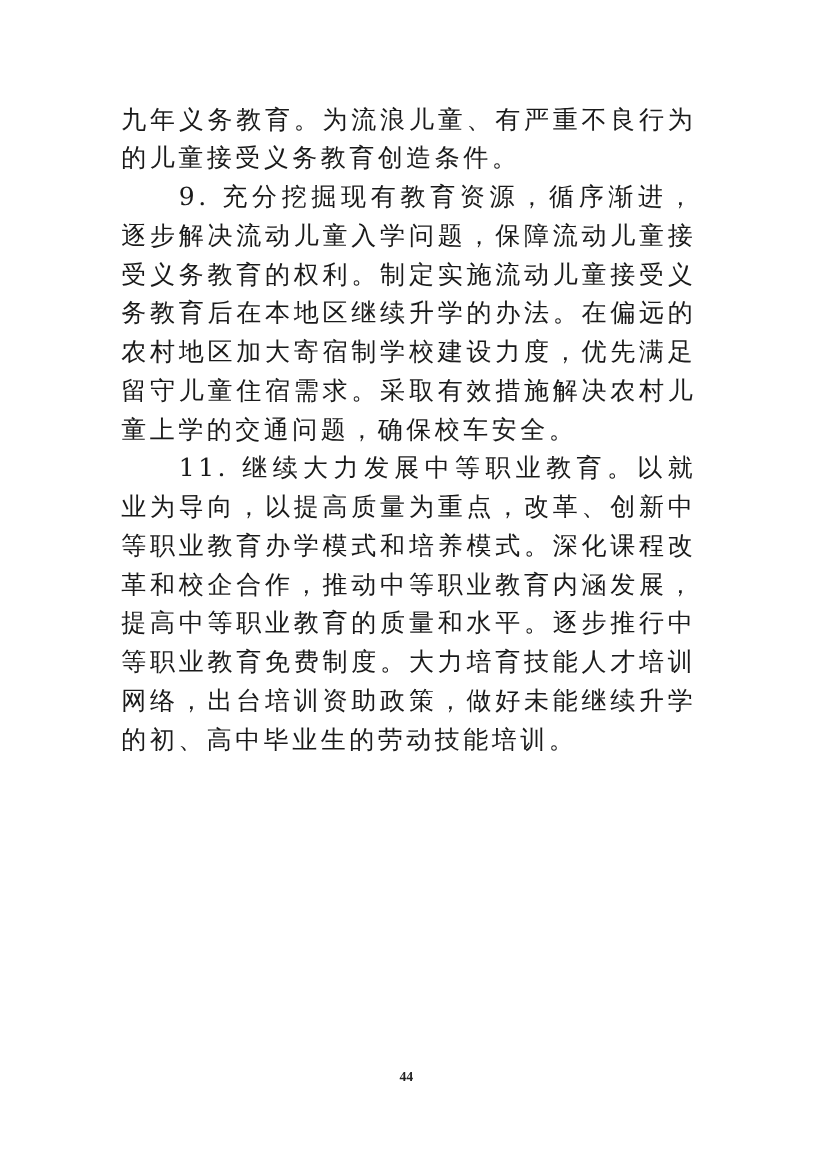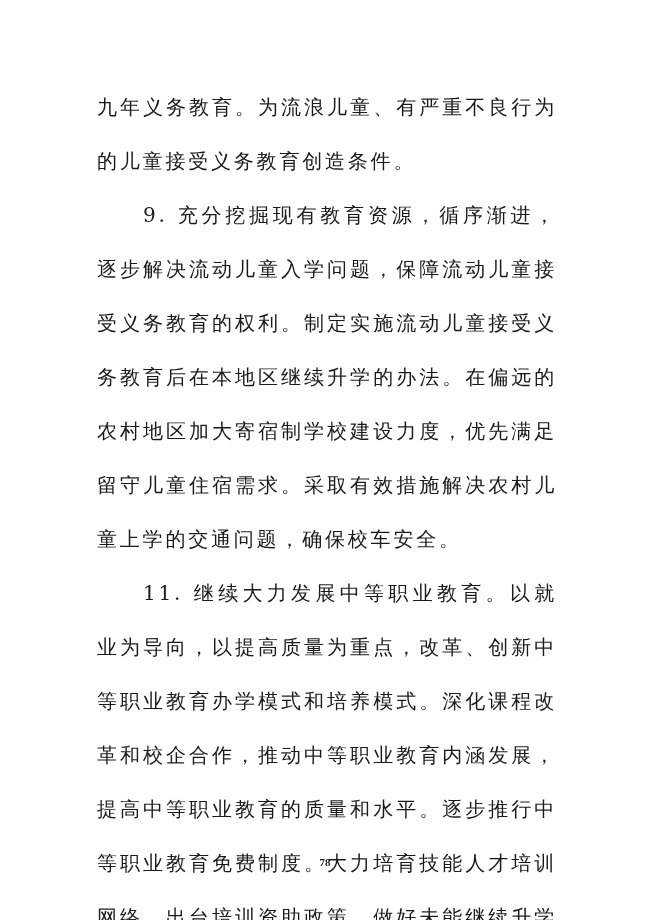--- a/index.html
+++ b/index.html
@@ -17,21 +17,21 @@
   }
   .page {
     position: absolute;
     left: 97px;
     top: 80px;
     width: 460px;
   }
   .para {
     margin: 0;
     font-size: 20px;
-    line-height: 54px;
+    line-height: 31px;
     letter-spacing: 2.8px;
     text-align: justify;
     text-justify: inter-character;
     word-break: break-all;
   }
   .para.indent {
     text-indent: 46px;
   }
   .page-number {
     position: absolute;
@@ -47,13 +47,13 @@
 </style>
 </head>
 <body>
 
 <div class="page">
   <p class="para">九年义务教育。为流浪儿童、有严重不良行为的儿童接受义务教育创造条件。</p>
   <p class="para indent">9. 充分挖掘现有教育资源，循序渐进，逐步解决流动儿童入学问题，保障流动儿童接受义务教育的权利。制定实施流动儿童接受义务教育后在本地区继续升学的办法。在偏远的农村地区加大寄宿制学校建设力度，优先满足留守儿童住宿需求。采取有效措施解决农村儿童上学的交通问题，确保校车安全。</p>
   <p class="para indent">11. 继续大力发展中等职业教育。以就业为导向，以提高质量为重点，改革、创新中等职业教育办学模式和培养模式。深化课程改革和校企合作，推动中等职业教育内涵发展，提高中等职业教育的质量和水平。逐步推行中等职业教育免费制度。大力培育技能人才培训网络，出台培训资助政策，做好未能继续升学的初、高中毕业生的劳动技能培训。</p>
 </div>
 
-<div class="page-number">78</div>
+<div class="page-number">44</div>
 
 </body></html>

